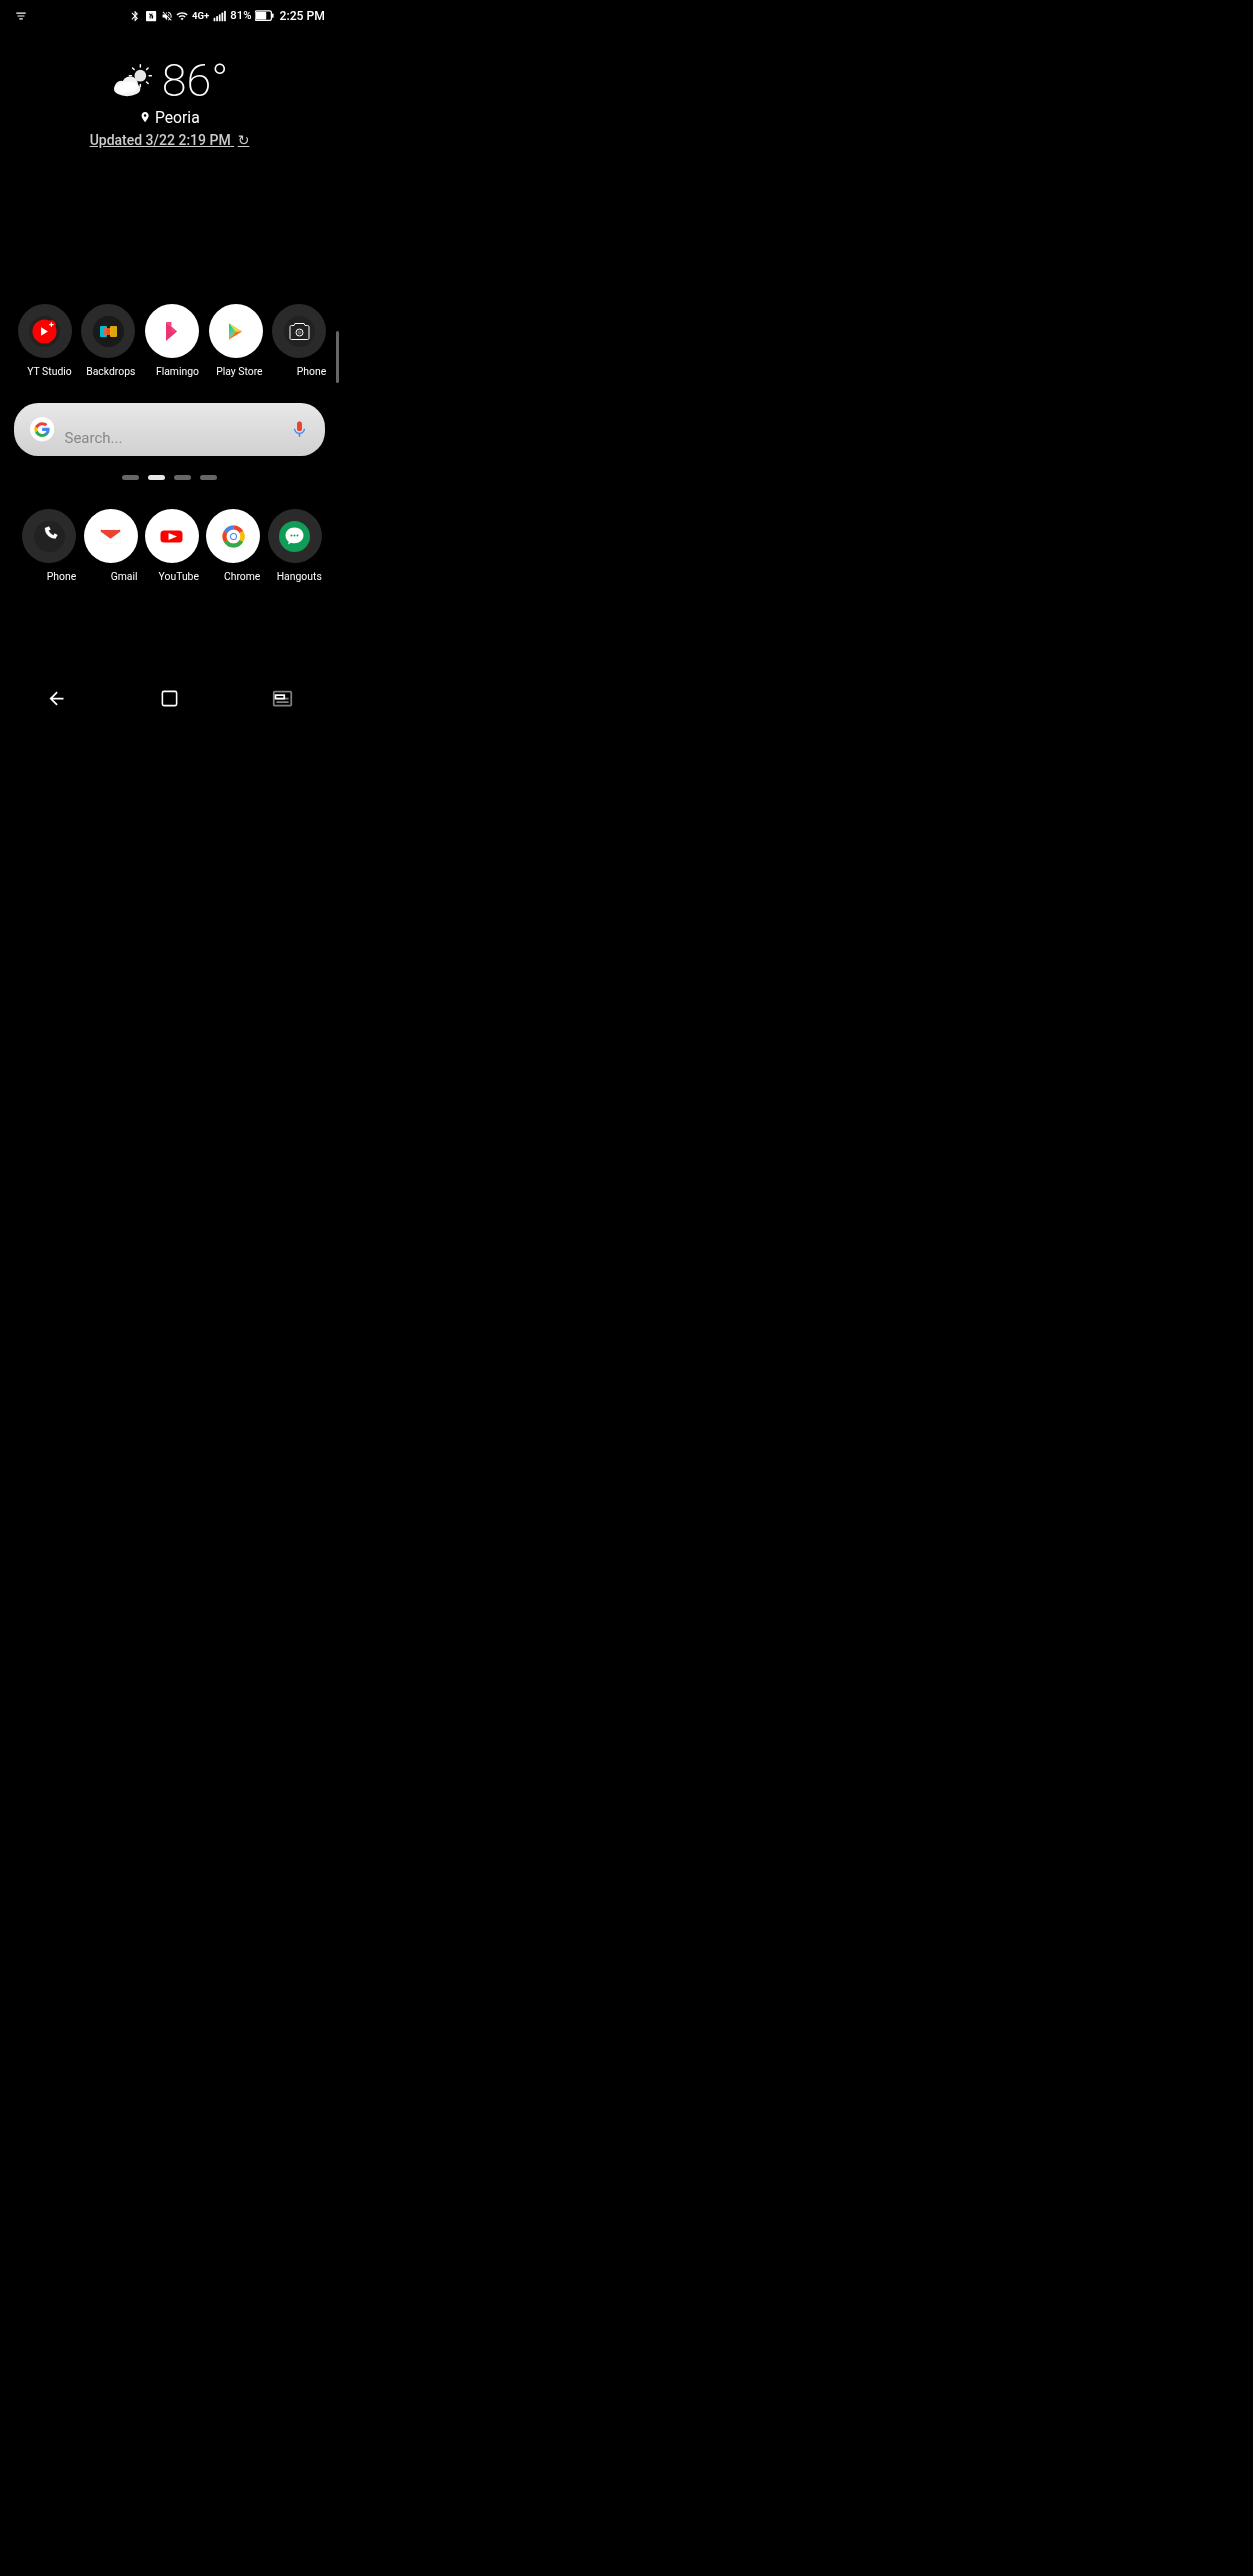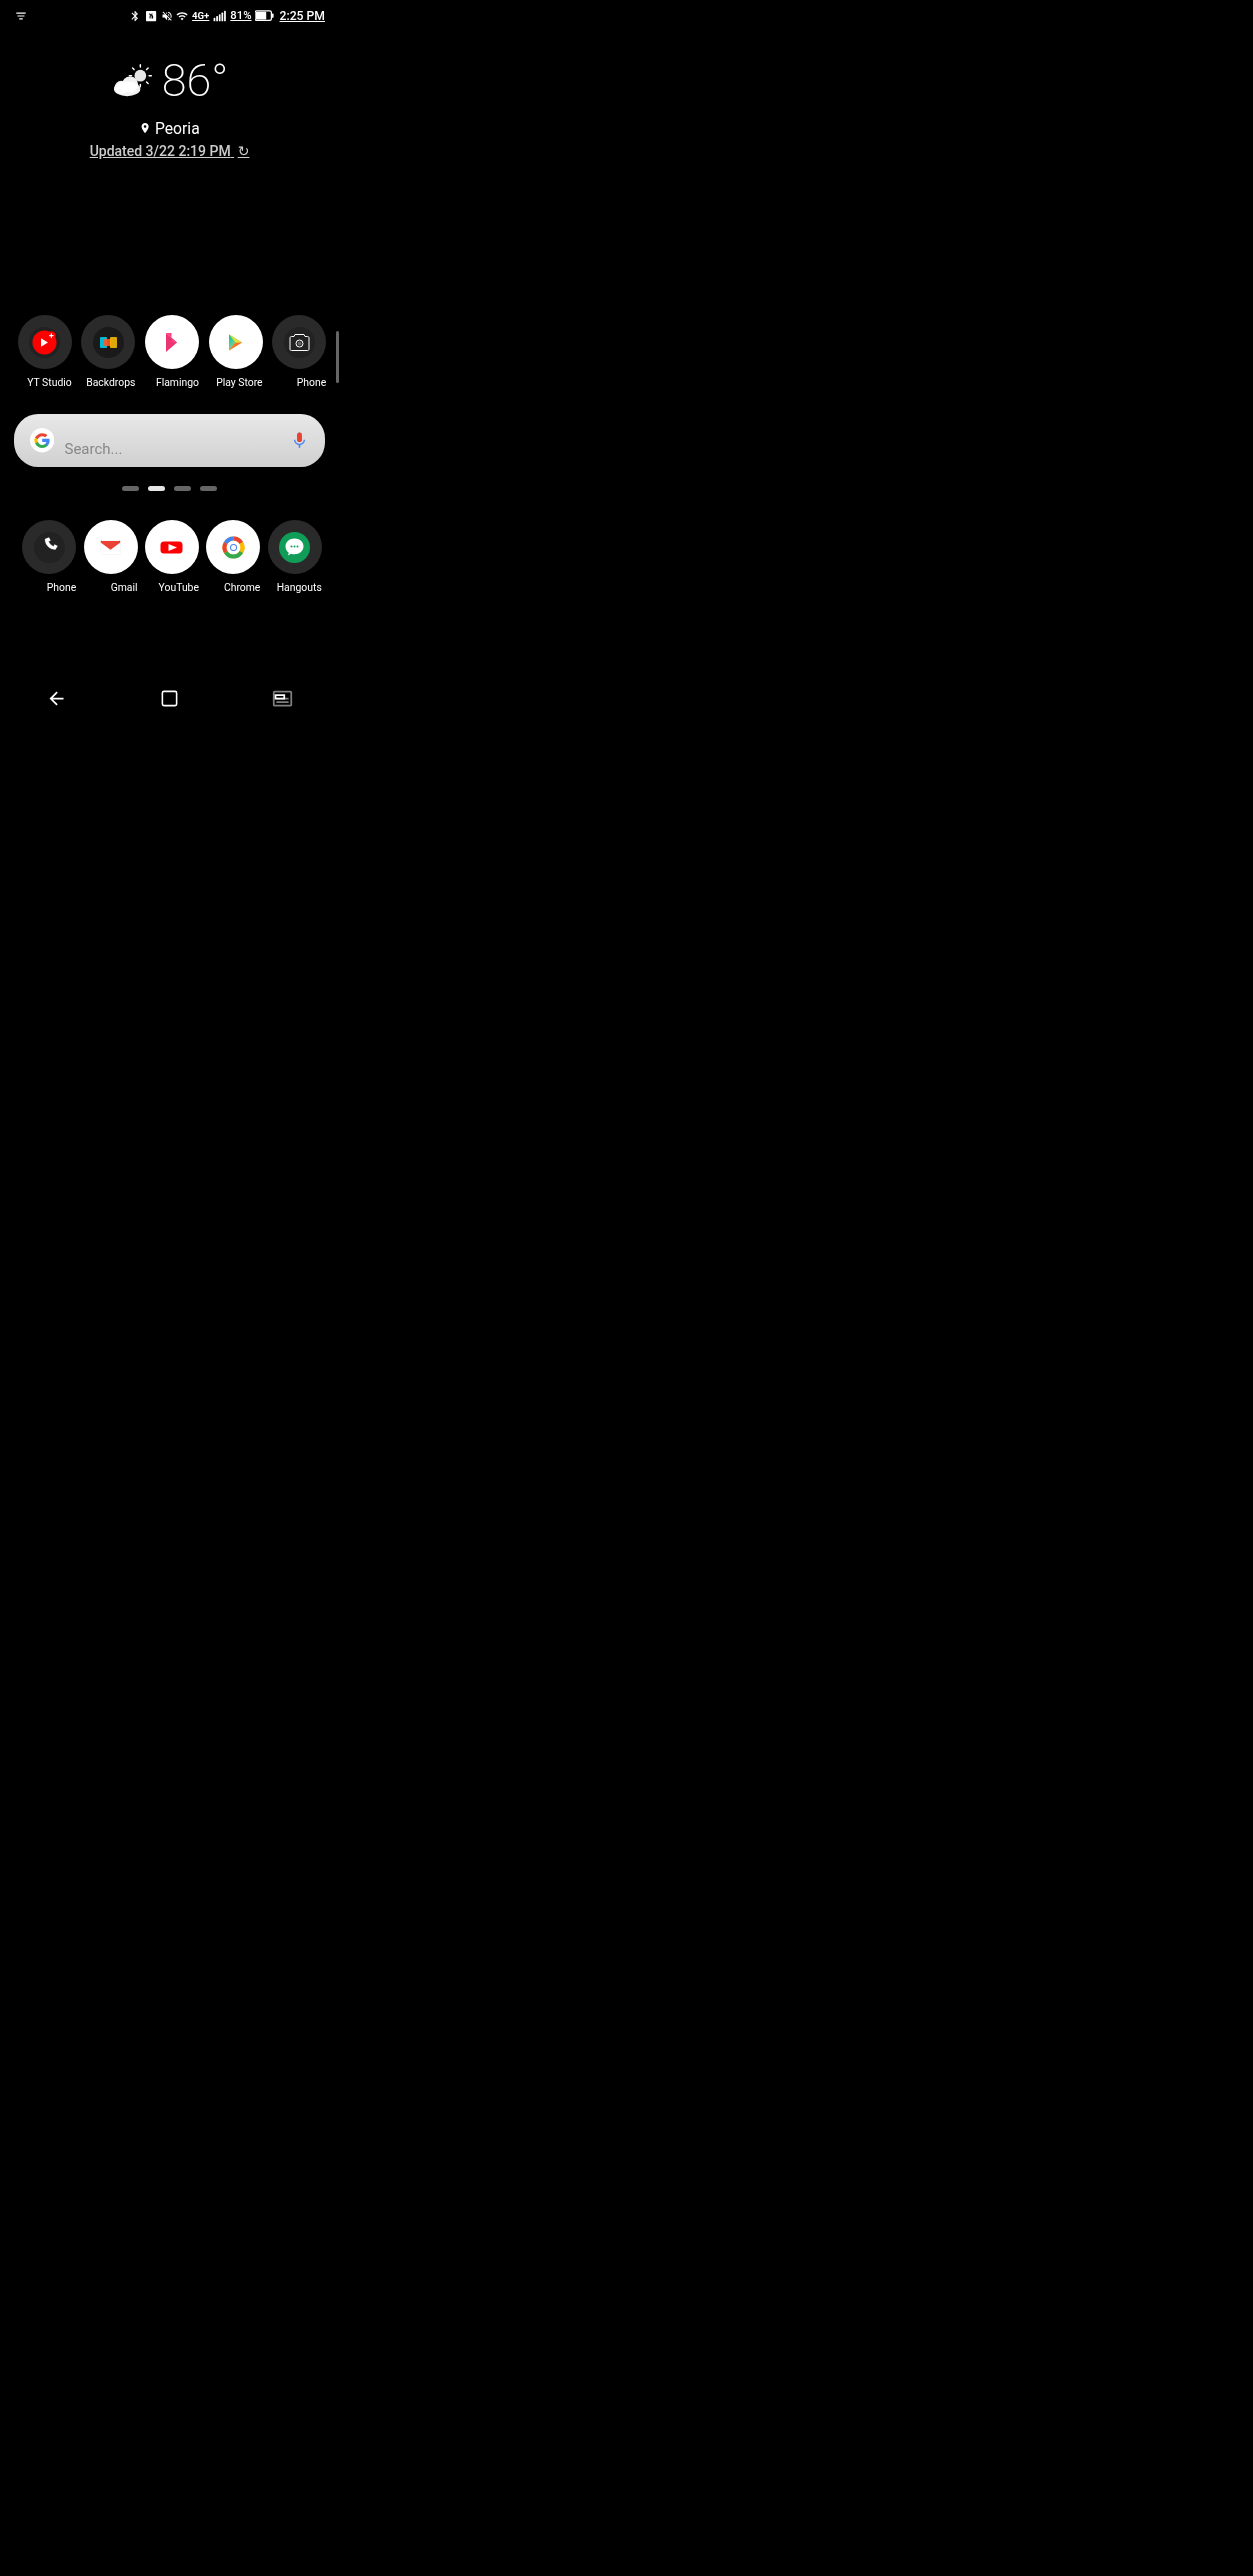--- a/index.html
+++ b/index.html
@@ -14,21 +14,20 @@
       position: relative;
     }
 
     
     .status-bar {
       display: flex;
       justify-content: space-between;
       align-items: center;
       padding: 7px 14px 3.5px;
       height: 28px;
-      text-decoration: underline;
     }
 
     .status-left {
       display: flex;
       align-items: center;
       gap: 3.5px;
     }
 
     .status-right {
       display: flex;
@@ -43,21 +42,21 @@
       text-align: center;
       padding-top: 26px;
       padding-bottom: 17.4px;
     }
 
     .weather-main {
       display: flex;
       align-items: center;
       justify-content: center;
       gap: 7px;
-      margin-bottom: 12px;
+      margin-bottom: 1px;
     }
 
     .weather-icon-svg {
       width: 44px;
       height: 35px;
     }
 
     .temperature {
       font-size: 45px;
       font-weight: 200;

